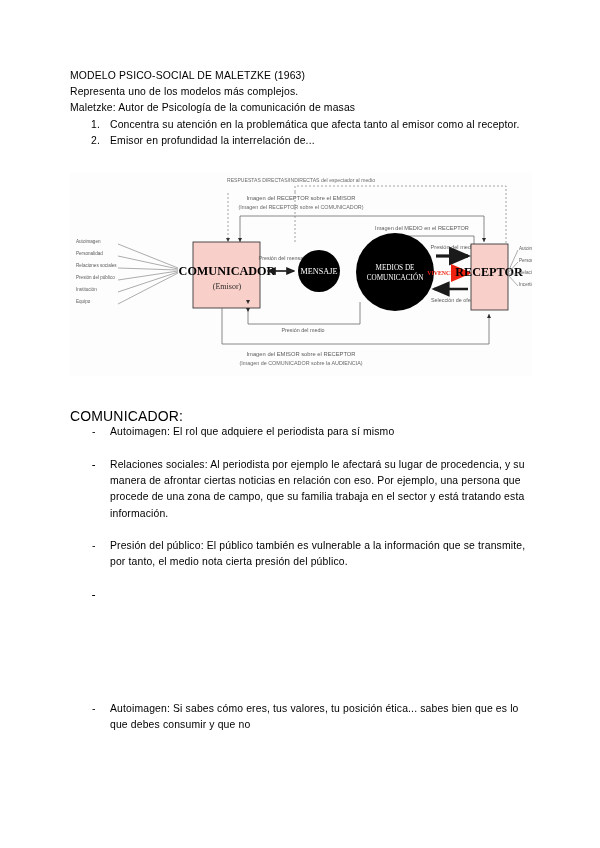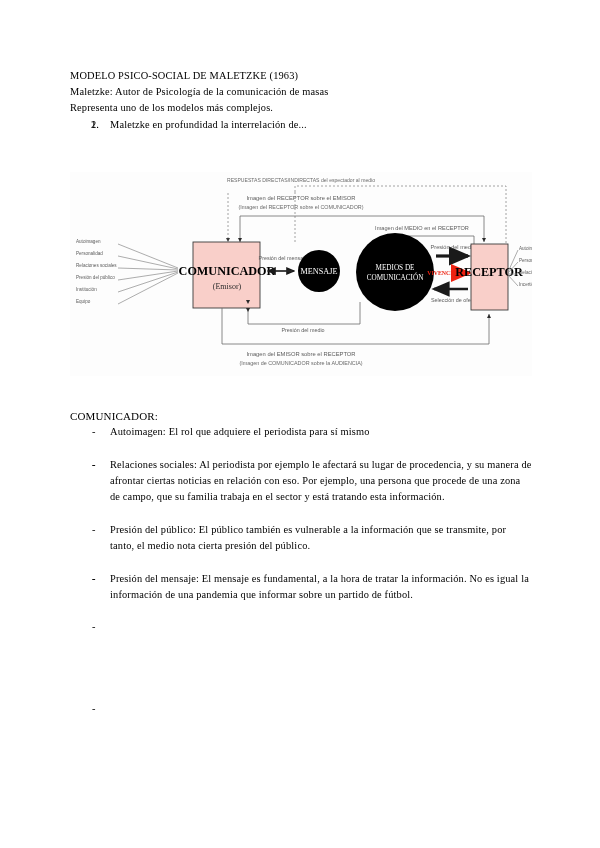--- a/index.html
+++ b/index.html
@@ -14,21 +14,20 @@
     width: 600px; height: 848px;
     background: #ffffff;
     overflow: hidden;
   }
 
   
   .doc {
     position: absolute;
     left: 70px; top: 68px;
     width: 462px;
-    font-family: Liberation Serif, serif;
   }
   .line {
     font-size: 10.4px;
     line-height: 16.2px;
     color: #000;
     letter-spacing: .15px;
     white-space: pre-wrap;
   }
   ol.numlist {
     margin: 0; padding: 0 0 0 0;
@@ -42,21 +41,21 @@
     color: #000;
     letter-spacing: .15px;
   }
   ol.numlist li .num {
     position: absolute; left: 21px; top: 0;
     font-size: 10.4px;
   }
 
   
   .sect-head {
-    font-size: 11px;
+    font-size: 14px;
     line-height: 16.2px;
     letter-spacing: .15px;
     color: #000;
     margin-top: 0;
   }
   ul.dashlist { margin: 0; padding: 0; list-style: none; }
   ul.dashlist li {
     position: relative;
     padding-left: 40px;
     font-size: 10.4px;
@@ -79,29 +78,30 @@
   }
   #figure svg { display: block; }
 </style>
 </head>
 <body>
 
 <div id="page">
 
   <div class="doc">
     <div class="line">MODELO PSICO-SOCIAL DE MALETZKE (1963)</div>
+    <div class="line">Representa uno de los modelos más complejos.</div>
     <div class="line">Maletzke: Autor de Psicología de la comunicación de masas</div>
-    <div class="line">Representa uno de los modelos más complejos.</div>
     <ol class="numlist">
       <li>
         <span class="num">1.</span>
+        <span>Concentra su atención en la problemática que afecta tanto al emisor como al receptor.</span>
       </li>
       <li>
         <span class="num">2.</span>
-        <span>Maletzke en profundidad la interrelación de...</span>
+        <span>Emisor en profundidad la interrelación de...</span>
       </li>
     </ol>
   </div>
 
   <div id="figure">
     <svg width="462" height="204" viewBox="0 0 462 204" xmlns="http://www.w3.org/2000/svg">
       <defs>
         <marker id="ah" markerWidth="7" markerHeight="7" refX="6" refY="3" orient="auto">
           <path d="M0,0 L7,3 L0,6 z" fill="#1a1a1a"></path>
         </marker>
@@ -236,29 +236,29 @@
       </li>
       <li>
         <span class="dash">-</span>
         <span>Presión del público: El público también es vulnerable a la información que se transmite, por tanto, el medio nota cierta presión del público.</span>
       </li>
       <li>
         <span class="dash">-</span>
       </li>
       <li>
         <span class="dash">-</span>
-        <span>Presión del mensaje: El mensaje es fundamental, a la hora de tratar la información. No es igual la información de una pandemia que informar sobre un partido de fútbol.</span>
       </li>
       <li>
         <span class="dash">-</span>
       </li>
     </ul>
   </div>
 
   <div class="doc" style="top:701px;">
     <ul class="dashlist">
       <li>
         <span class="dash">-</span>
+        <span>Autoimagen: Si sabes cómo eres, tus valores, tu posición ética... sabes bien que es lo que debes consumir y que no</span>
       </li>
     </ul>
   </div>
 
 </div>
 
 </body></html>

